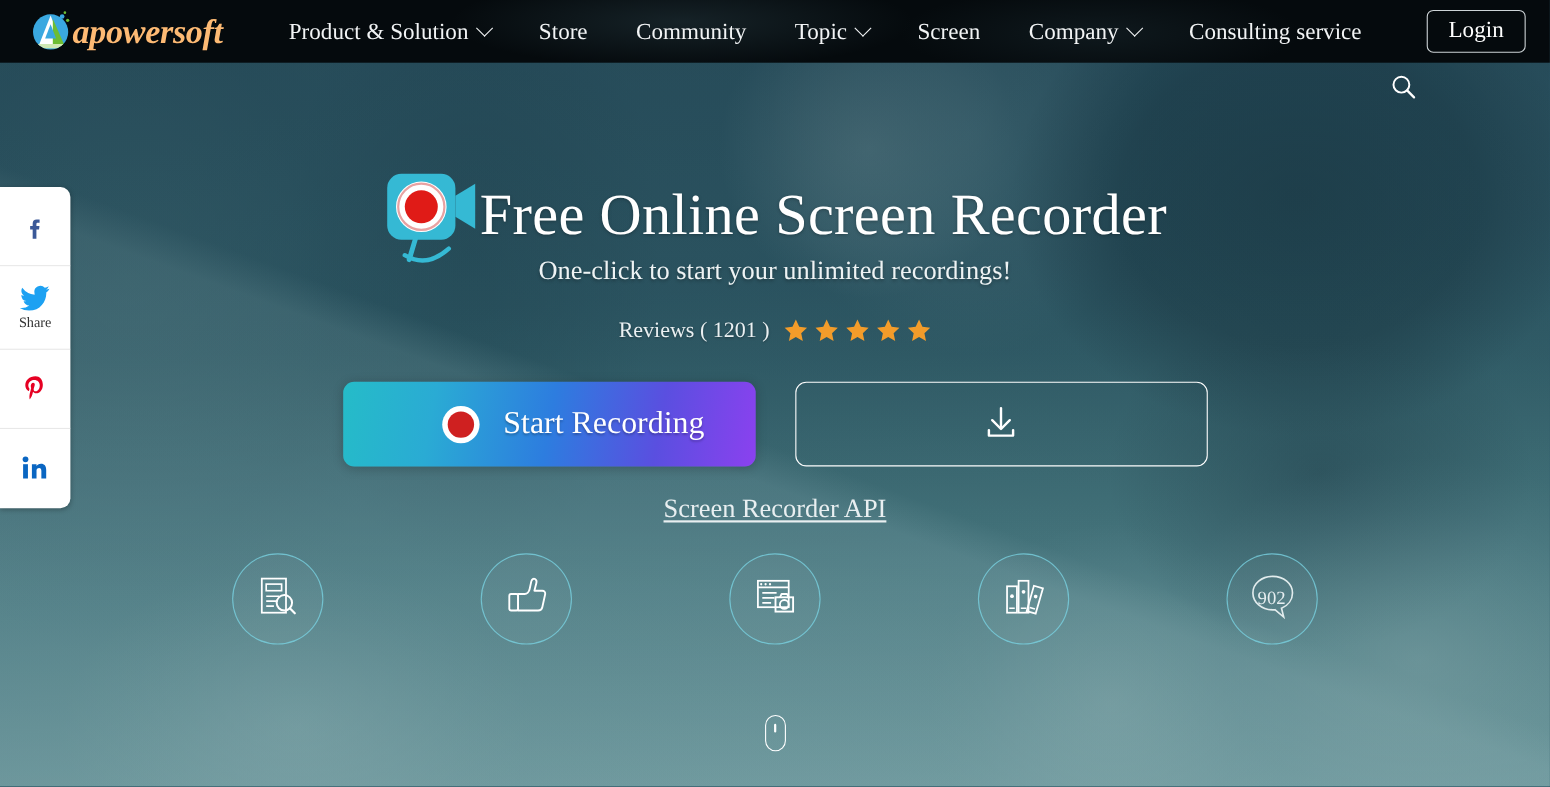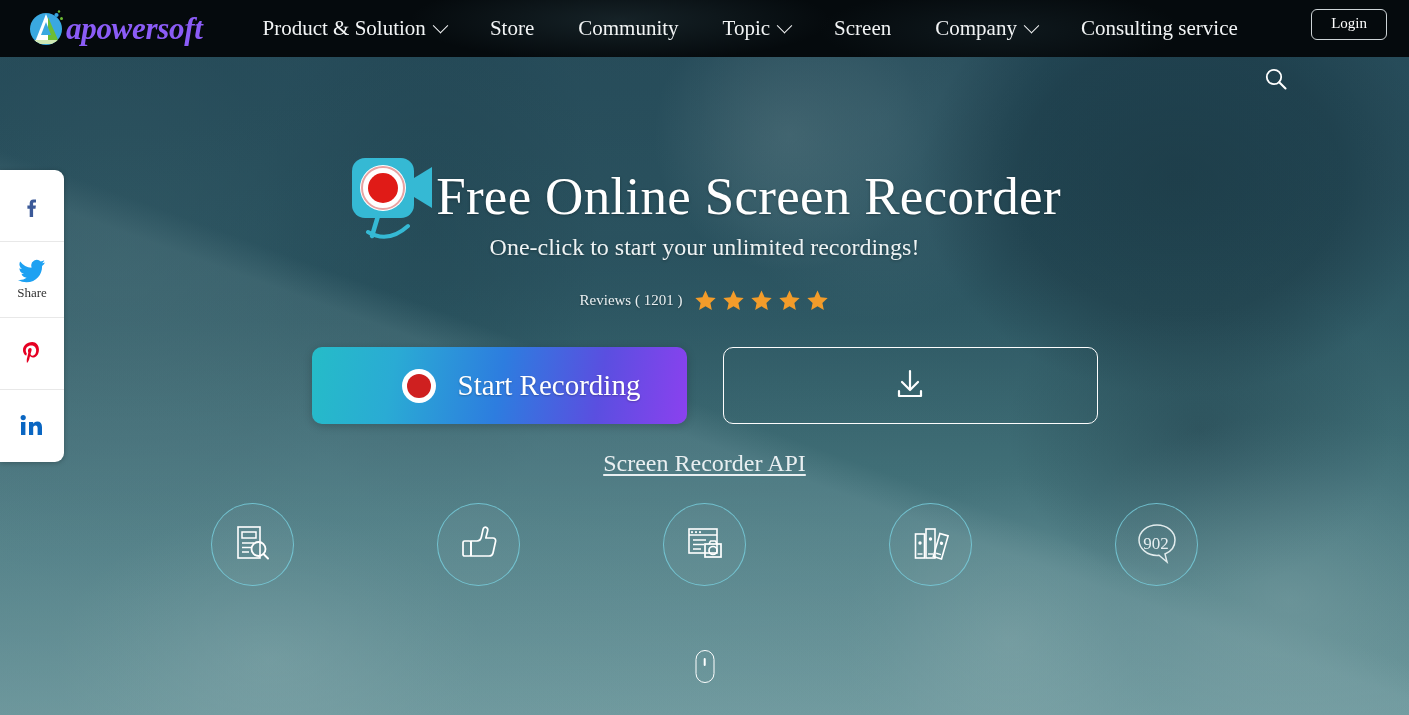--- a/index.html
+++ b/index.html
@@ -57,34 +57,34 @@
     pointer-events:none;
   }
   .logo-wrap{
     display:flex; align-items:center; margin-left: 26px; position:relative; z-index:2;
     text-decoration:none;
   }
   .logo-mark{ position:relative; width:44px; height:40px; flex:none; }
   .logo-text{
     font-family: "Liberation Serif", serif;
     font-style: italic; font-weight: 700; font-size: 31px;
-    color:#8b5cf6; letter-spacing:-0.3px; margin-left:-4px;
+    color:#fdba74; letter-spacing:-0.3px; margin-left:-4px;
     text-shadow: 0 1px 0 rgba(0,0,0,0.3);
   }
   .nav-links{ display:flex; align-items:flex-start; margin-left: 38px; position:relative; z-index:2; }
   .nav-item{
     color:#f2f4f5; font-size:21px; padding:0 22px;
     display:flex; align-items:center; gap:9px; cursor:pointer;
     white-space:nowrap; text-decoration:none;
   }
   .caret{ display:inline-block; width:11px; height:11px; border-right:1.8px solid #f2f4f5; border-bottom:1.8px solid #f2f4f5; transform: rotate(45deg) translate(-2px,-2px); }
   .login-btn{
     position:absolute; right:22px; top:9px;
     border:1px solid #cdd3d6; border-radius:6px;
-    color:#fff; font-size:15px; padding:5px 19px 7px;
+    color:#fff; font-size:21px; padding:5px 19px 7px;
     background:transparent; cursor:pointer; z-index:3;
     font-family:"Liberation Serif", serif;
   }
 
   
   .search-icon{
     position:absolute; top:66px; right:120px; width:26px; height:26px; cursor:pointer; z-index:20;
   }
 
   
@@ -114,21 +114,21 @@
     text-shadow:0 1px 3px rgba(0,0,0,0.28); white-space:nowrap;
   }
   .hero-sub{
     position:absolute; top:234px; left:0; right:0; text-align:center;
     font-size:24px; color:#eef3f4; text-shadow:0 1px 3px rgba(0,0,0,0.3);
   }
   .reviews-row{
     position:absolute; top:289px; left:0; right:0;
     display:flex; align-items:center; justify-content:center; gap:12px;
   }
-  .reviews-text{ font-size:15px; color:#eaf0f2; text-shadow:0 1px 2px rgba(0,0,0,0.35); }
+  .reviews-text{ font-size:20px; color:#eaf0f2; text-shadow:0 1px 2px rgba(0,0,0,0.35); }
   .stars{ display:flex; gap:5px; }
   .star{ width:23px; height:23px; display:block; }
 
   .cta-row{
     position:absolute; top:347px; left:0; right:0;
     display:flex; align-items:center; justify-content:center; gap:36px;
   }
   .btn-record{
     width:375px; height:77px; border-radius:10px;
     background: linear-gradient(100deg, #25bcc8 0%, #2aabd4 22%, #2d7ddf 50%, #5a4fe0 76%, #8b41ef 100%);

